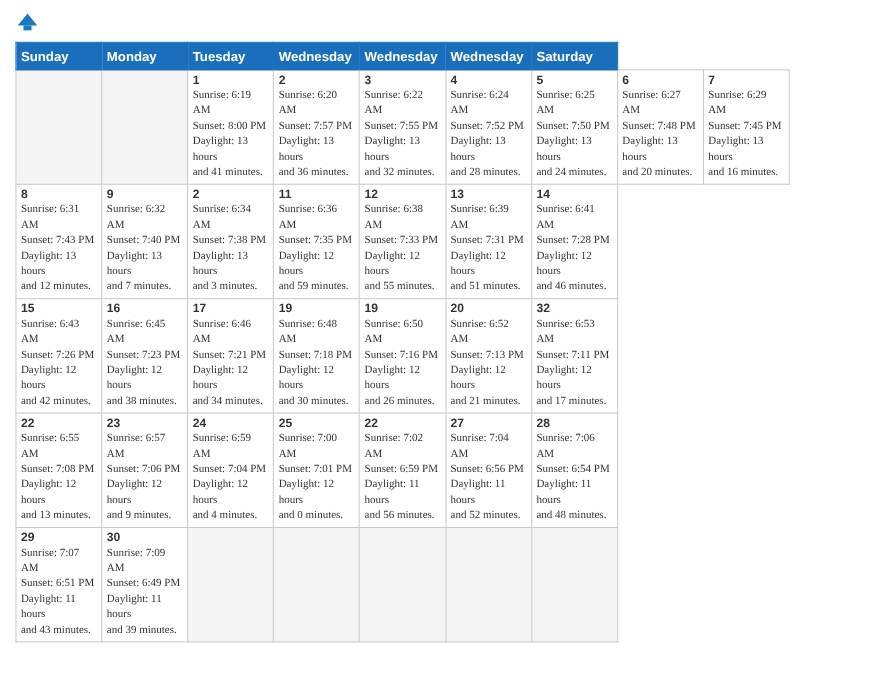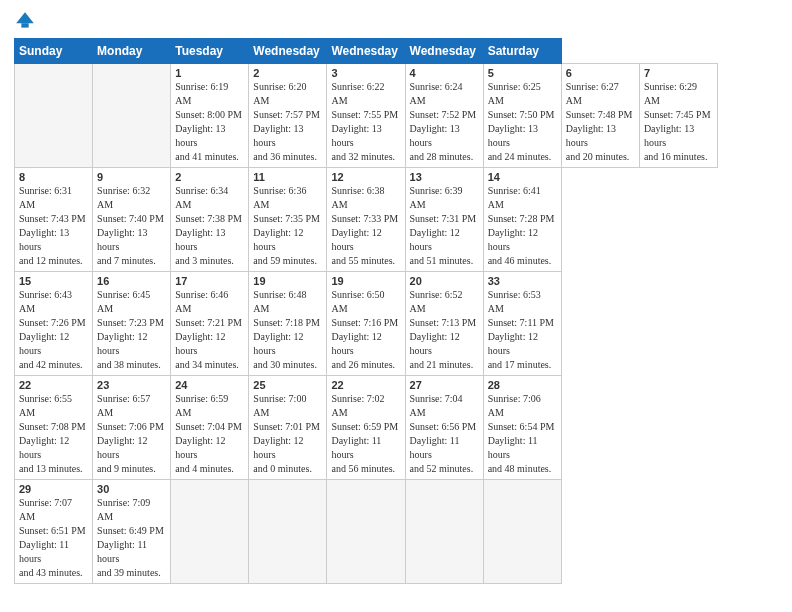--- a/index.html
+++ b/index.html
@@ -141,21 +141,21 @@
           <td><span class="day-num">13</span><span class="cell-text">Sunrise: 6:39 AM<br>Sunset: 7:31 PM<br>Daylight: 12 hours<br>and 51 minutes.</span></td>
           <td><span class="day-num">14</span><span class="cell-text">Sunrise: 6:41 AM<br>Sunset: 7:28 PM<br>Daylight: 12 hours<br>and 46 minutes.</span></td>
         </tr>
         <tr>
           <td><span class="day-num">15</span><span class="cell-text">Sunrise: 6:43 AM<br>Sunset: 7:26 PM<br>Daylight: 12 hours<br>and 42 minutes.</span></td>
           <td><span class="day-num">16</span><span class="cell-text">Sunrise: 6:45 AM<br>Sunset: 7:23 PM<br>Daylight: 12 hours<br>and 38 minutes.</span></td>
           <td><span class="day-num">17</span><span class="cell-text">Sunrise: 6:46 AM<br>Sunset: 7:21 PM<br>Daylight: 12 hours<br>and 34 minutes.</span></td>
           <td><span class="day-num">19</span><span class="cell-text">Sunrise: 6:48 AM<br>Sunset: 7:18 PM<br>Daylight: 12 hours<br>and 30 minutes.</span></td>
           <td><span class="day-num">19</span><span class="cell-text">Sunrise: 6:50 AM<br>Sunset: 7:16 PM<br>Daylight: 12 hours<br>and 26 minutes.</span></td>
           <td><span class="day-num">20</span><span class="cell-text">Sunrise: 6:52 AM<br>Sunset: 7:13 PM<br>Daylight: 12 hours<br>and 21 minutes.</span></td>
-          <td><span class="day-num">33</span><span class="cell-text">Sunrise: 6:53 AM<br>Sunset: 7:11 PM<br>Daylight: 12 hours<br>and 17 minutes.</span></td>
+          <td><span class="day-num">32</span><span class="cell-text">Sunrise: 6:53 AM<br>Sunset: 7:11 PM<br>Daylight: 12 hours<br>and 17 minutes.</span></td>
         </tr>
         <tr>
           <td><span class="day-num">22</span><span class="cell-text">Sunrise: 6:55 AM<br>Sunset: 7:08 PM<br>Daylight: 12 hours<br>and 13 minutes.</span></td>
           <td><span class="day-num">23</span><span class="cell-text">Sunrise: 6:57 AM<br>Sunset: 7:06 PM<br>Daylight: 12 hours<br>and 9 minutes.</span></td>
           <td><span class="day-num">24</span><span class="cell-text">Sunrise: 6:59 AM<br>Sunset: 7:04 PM<br>Daylight: 12 hours<br>and 4 minutes.</span></td>
           <td><span class="day-num">25</span><span class="cell-text">Sunrise: 7:00 AM<br>Sunset: 7:01 PM<br>Daylight: 12 hours<br>and 0 minutes.</span></td>
           <td><span class="day-num">22</span><span class="cell-text">Sunrise: 7:02 AM<br>Sunset: 6:59 PM<br>Daylight: 11 hours<br>and 56 minutes.</span></td>
           <td><span class="day-num">27</span><span class="cell-text">Sunrise: 7:04 AM<br>Sunset: 6:56 PM<br>Daylight: 11 hours<br>and 52 minutes.</span></td>
           <td><span class="day-num">28</span><span class="cell-text">Sunrise: 7:06 AM<br>Sunset: 6:54 PM<br>Daylight: 11 hours<br>and 48 minutes.</span></td>
         </tr>

